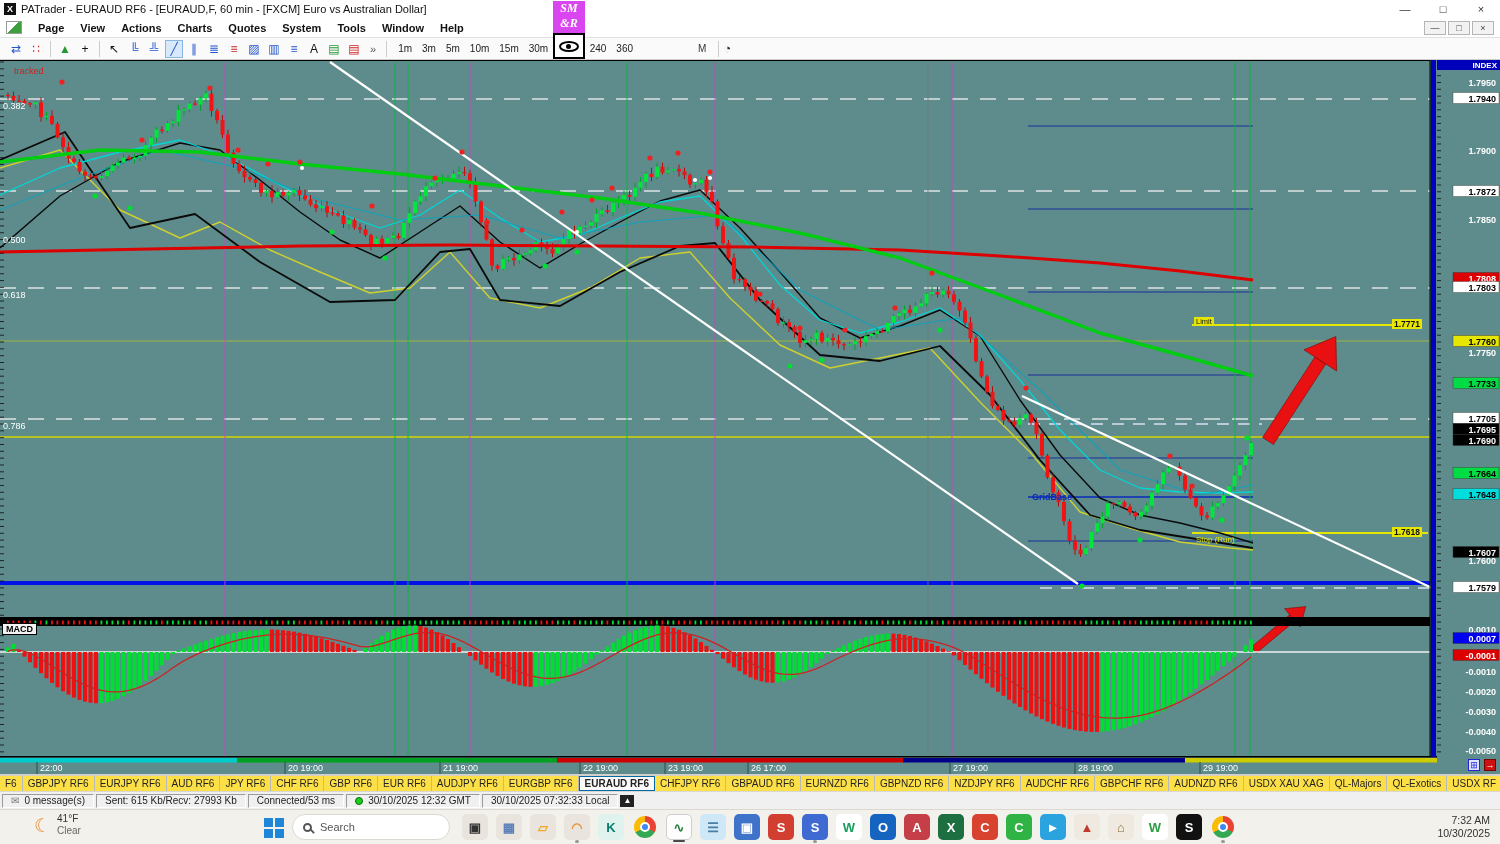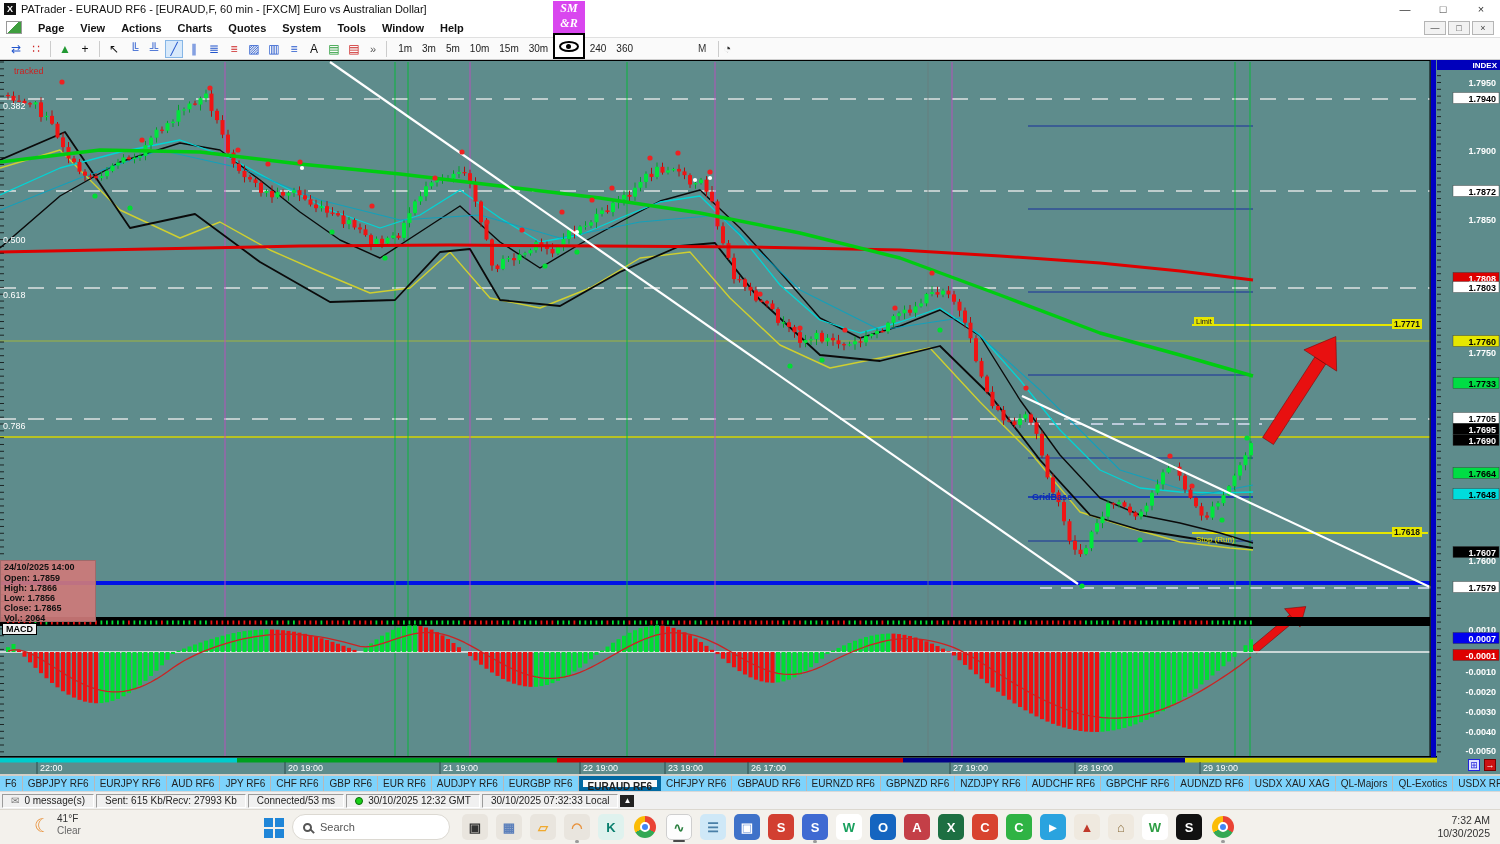--- a/index.html
+++ b/index.html
@@ -52,24 +52,24 @@
   #gridbase-note{left:1032px;top:432px;color:#0a2abb;font-size:9px;font-weight:bold;}
   #limit-note{left:1194px;top:257px;color:#101030;background:#e6e600;font-size:7.5px;padding:0 2px;}
   #limit-price-tag{left:1392px;top:259px;background:#e6e600;color:#101010;font-size:8.5px;font-weight:bold;padding:0 2px;}
   #run-note{left:1196px;top:475px;color:#e6e600;font-size:8px;}
   #run-price-tag{left:1392px;top:467px;background:#e6e600;color:#101010;font-size:8.5px;font-weight:bold;padding:0 2px;}
   .corner-btn{position:absolute;width:12px;height:12px;font-size:9px;line-height:11px;text-align:center;z-index:6;}
   #corner-btn-1{left:1468px;top:699px;color:#2222dd;background:#dfe4ff;border:1px solid #2222dd;}
   #corner-btn-2{left:1484px;top:699px;color:#fff;background:#cc1111;border:1px solid #770000;}
   
   #divider{position:absolute;top:774px;left:0;width:1500px;height:2px;background:#d4d0c8;}
-  #tabbar{position:absolute;top:776px;left:0;width:1500px;height:15px;background:#7dd3fc;
+  #tabbar{position:absolute;top:776px;left:0;width:1500px;height:15px;background:#fde047;
     display:flex;align-items:center;font-size:10px;color:#222;overflow:hidden;z-index:10;}
   .tab{padding:0 5px;border-right:1px solid #b8b8b8;white-space:nowrap;height:15px;line-height:15px;}
-  .tab.active{background:#fafafa;border:4px solid #0369a1;font-weight:bold;height:15px;line-height:13px;}
+  .tab.active{background:#fafafa;border:1px solid #0369a1;font-weight:bold;height:15px;line-height:13px;}
   #statusbar{position:absolute;top:791px;left:0;width:1500px;height:18px;background:#f0f0f0;
     border-top:1px solid #d8d8d8;display:flex;align-items:center;font-size:10px;color:#222;z-index:10;}
   #status-ready{padding:0 8px;flex:1;}
   .seg{margin-left:2px;padding:1px 8px;border:1px solid;border-color:#9b9b9b #ffffff #ffffff #9b9b9b;
     height:14px;display:flex;align-items:center;white-space:nowrap;}
   .led{width:8px;height:8px;border-radius:50%;background:#18d018;border:1px solid #0a6a0a;margin-right:5px;}
   .env{color:#777;margin-right:5px;font-size:10px;}
   #status-app-icon{width:14px;height:12px;background:#222;color:#fff;font-size:8px;
     display:flex;align-items:center;justify-content:center;margin-left:2px;}
   
@@ -1449,28 +1449,20 @@
       <line x1="748" y1="762" x2="748" y2="774" stroke="#2c4a4a" stroke-width="1"></line>
       <text x="751" y="771" font-size="9" fill="#ffffff" text-anchor="start" font-weight="normal">26 17:00</text>
       <line x1="950" y1="762" x2="950" y2="774" stroke="#2c4a4a" stroke-width="1"></line>
       <text x="953" y="771" font-size="9" fill="#ffffff" text-anchor="start" font-weight="normal">27 19:00</text>
       <line x1="1075" y1="762" x2="1075" y2="774" stroke="#2c4a4a" stroke-width="1"></line>
       <text x="1078" y="771" font-size="9" fill="#ffffff" text-anchor="start" font-weight="normal">28 19:00</text>
       <line x1="1200" y1="762" x2="1200" y2="774" stroke="#2c4a4a" stroke-width="1"></line>
       <text x="1203" y="771" font-size="9" fill="#ffffff" text-anchor="start" font-weight="normal">29 19:00</text>
     </svg>
 
-  <div class="overlay" id="info-box">
-    <div class="dt">24/10/2025 14:00</div>
-    <div>Open: 1.7859</div>
-    <div>High: 1.7866</div>
-    <div>Low: 1.7856</div>
-    <div>Close: 1.7865</div>
-    <div>Vol.: 2064</div>
-  </div>
   <div class="overlay" id="macd-tag">MACD</div>
   <div class="overlay" id="tracked-note">tracked</div>
   <div class="overlay" id="gridbase-note">GridBase</div>
   <div class="overlay" id="limit-note">Limit</div>
   <div class="overlay" id="limit-price-tag">1.7771</div>
   <div class="overlay" id="run-note">Stop (Run)</div>
   <div class="overlay" id="run-price-tag">1.7618</div>
   <div class="corner-btn" id="corner-btn-1">⊞</div>
   <div class="corner-btn" id="corner-btn-2">→</div>
 <div class="fib-label" style="left: 3px; top: 41px;">0.382</div>

